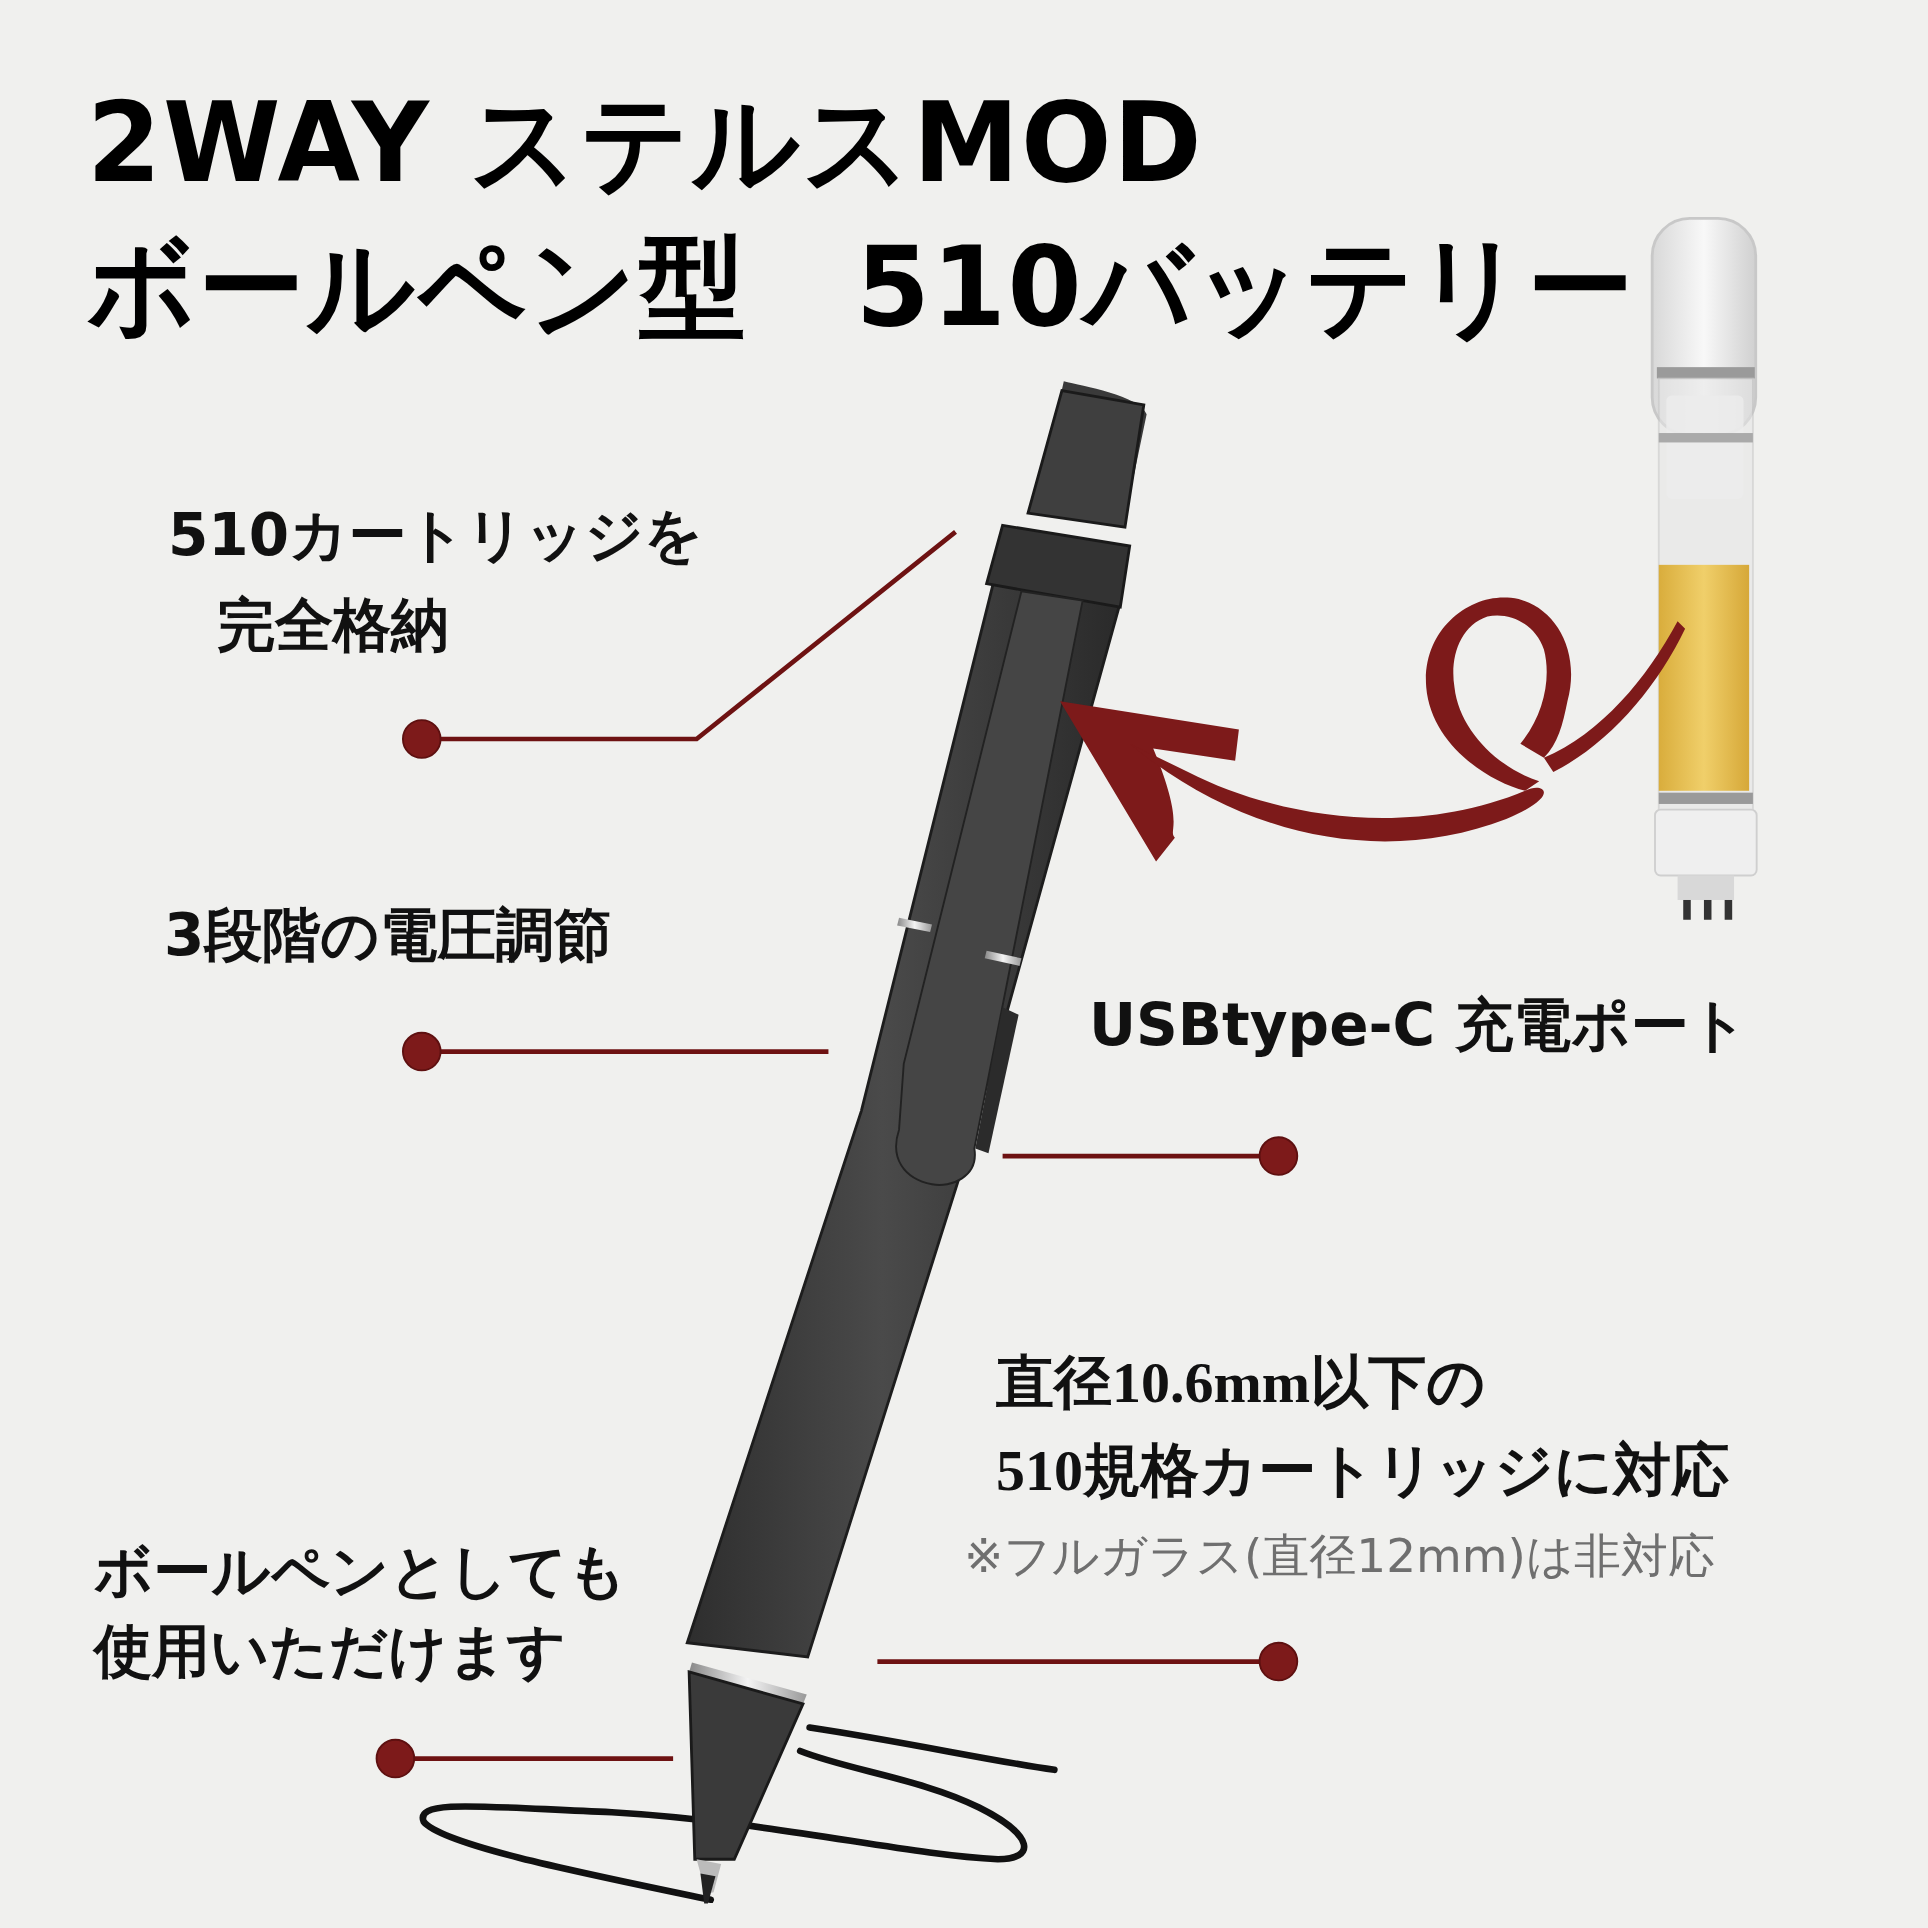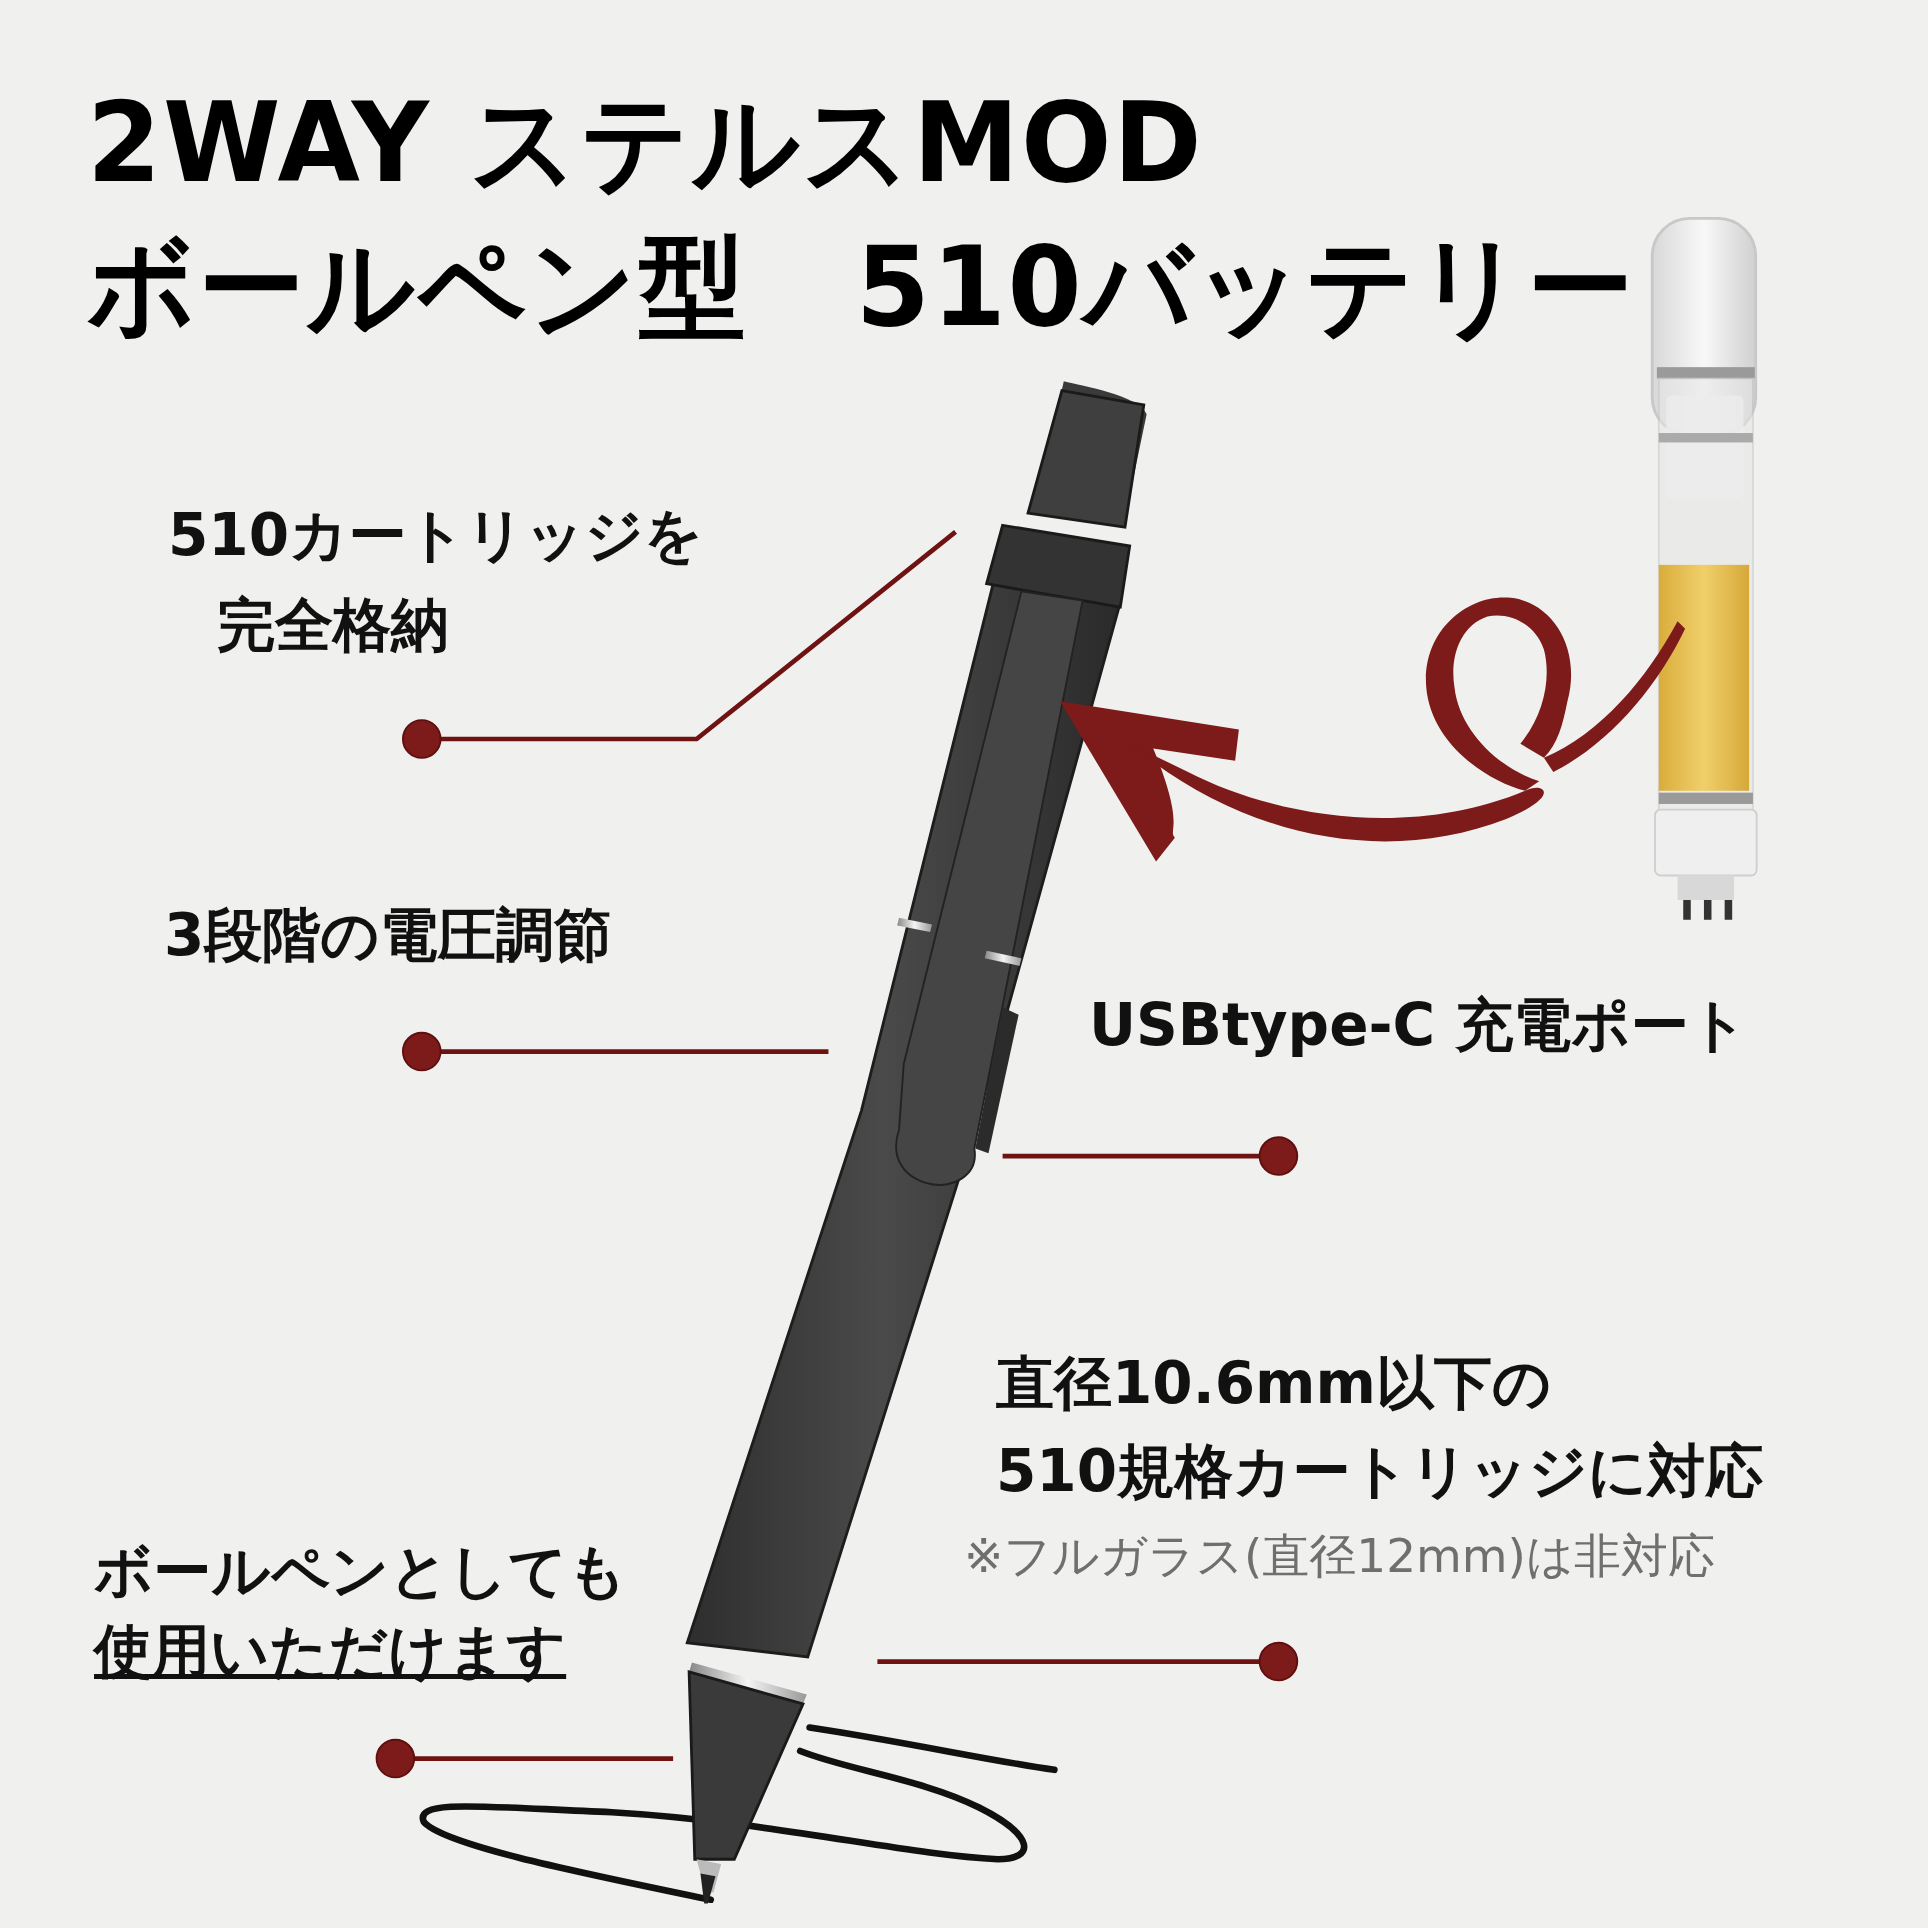--- a/index.html
+++ b/index.html
@@ -119,23 +119,23 @@
 </div>
 
 <div class="label" style="left:132px; top:899px;margin-left:32px;">
   <div>3段階の電圧調節</div>
 </div>
 
 <div class="label" style="left:1089px; top:989px;">
   <div>USBtype-C 充電ポート</div>
 </div>
 
-<div class="label" style="left:996px; top:1347px;">
+<div class="label" style="left:996px; top:1347px;font-family:Liberation Serif, serif;">
   <div>直径10.6mm以下の</div>
   <div style="margin-top:15px;">510規格カートリッジに対応</div>
 </div>
 <div class="note" style="left:964px; top:1525px;">※フルガラス(直径12mm)は非対応</div>
 
 <div class="label" style="left:94px; top:1535px;">
   <div>ボールペンとしても</div>
-  <div style="margin-top:7.5px;text-decoration:underline;">使用いただけます</div>
+  <div style="margin-top:7.5px;">使用いただけます</div>
 </div>
 
 
 </body></html>

